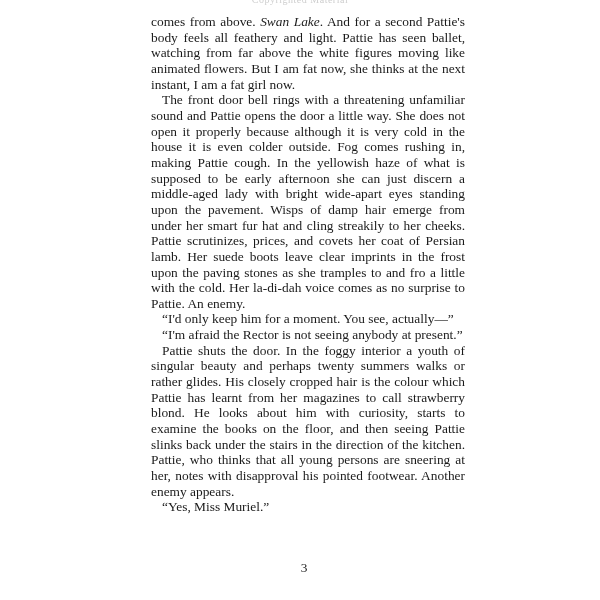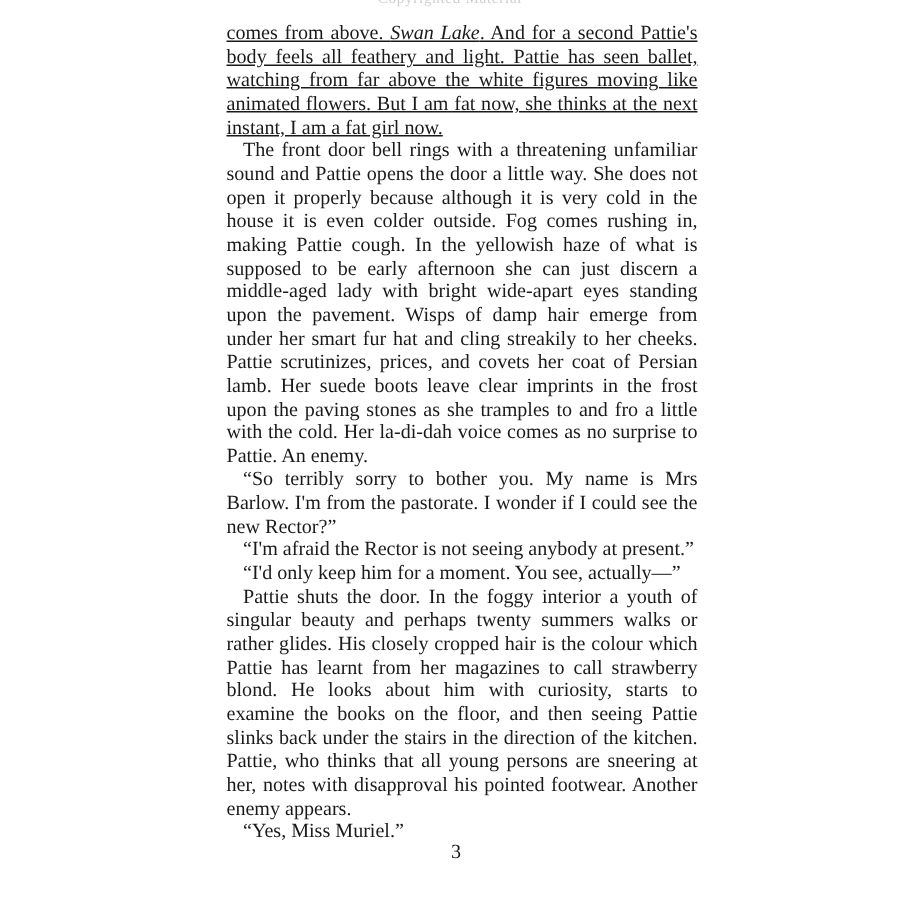--- a/index.html
+++ b/index.html
@@ -34,21 +34,20 @@
     line-height: 15.65px;
     text-align: justify;
     hyphens: none;
   }
   .page-body p {
     margin: 0;
     text-indent: 11px;
   }
   .page-body p.first {
     text-indent: 0;
-    text-decoration: underline;
   }
   .page-body p.last-line-left {
     text-align-last: left;
   }
   .page-number {
     position: absolute;
     top: 560px;
     left: 0;
     width: 600px;
     text-align: center;
@@ -59,21 +58,20 @@
   em { font-style: italic; }
 </style>
 </head>
 <body>
 
 <div class="watermark">Copyrighted Material</div>
 
 <div class="page-body">
   <p class="first"><span>comes from above. </span><em>Swan Lake</em><span>. And for a second Pattie's body feels all feathery and light. Pattie has seen ballet, watching from far above the white figures moving like animated flowers. But I am fat now, she thinks at the next instant, I am a fat girl now.</span></p>
   <p>The front door bell rings with a threatening unfamiliar sound and Pattie opens the door a little way. She does not open it properly because although it is very cold in the house it is even colder outside. Fog comes rushing in, making Pattie cough. In the yellowish haze of what is supposed to be early afternoon she can just discern a middle-aged lady with bright wide-apart eyes standing upon the pavement. Wisps of damp hair emerge from under her smart fur hat and cling streakily to her cheeks. Pattie scrutinizes, prices, and covets her coat of Persian lamb. Her suede boots leave clear imprints in the frost upon the paving stones as she tramples to and fro a little with the cold. Her la-di-dah voice comes as no surprise to Pattie. An enemy.</p>
-  <p>“So terribly sorry to bother you. My name is Mrs Barlow. I'm from the pastorate. I wonder if I could see the new Rector?”</p>
+  <p class="last-line-left">“I'd only keep him for a moment. You see, actually—”</p>
   <p class="last-line-left">“I'm afraid the Rector is not seeing anybody at present.”</p>
-  <p class="last-line-left">“I'd only keep him for a moment. You see, actually—”</p>
   <p>Pattie shuts the door. In the foggy interior a youth of singular beauty and perhaps twenty summers walks or rather glides. His closely cropped hair is the colour which Pattie has learnt from her magazines to call strawberry blond. He looks about him with curiosity, starts to examine the books on the floor, and then seeing Pattie slinks back under the stairs in the direction of the kitchen. Pattie, who thinks that all young persons are sneering at her, notes with disapproval his pointed footwear. Another enemy appears.</p>
   <p class="last-line-left">“Yes, Miss Muriel.”</p>
 
 </div>
 
 <div class="page-number">3</div>
 
 </body></html>

